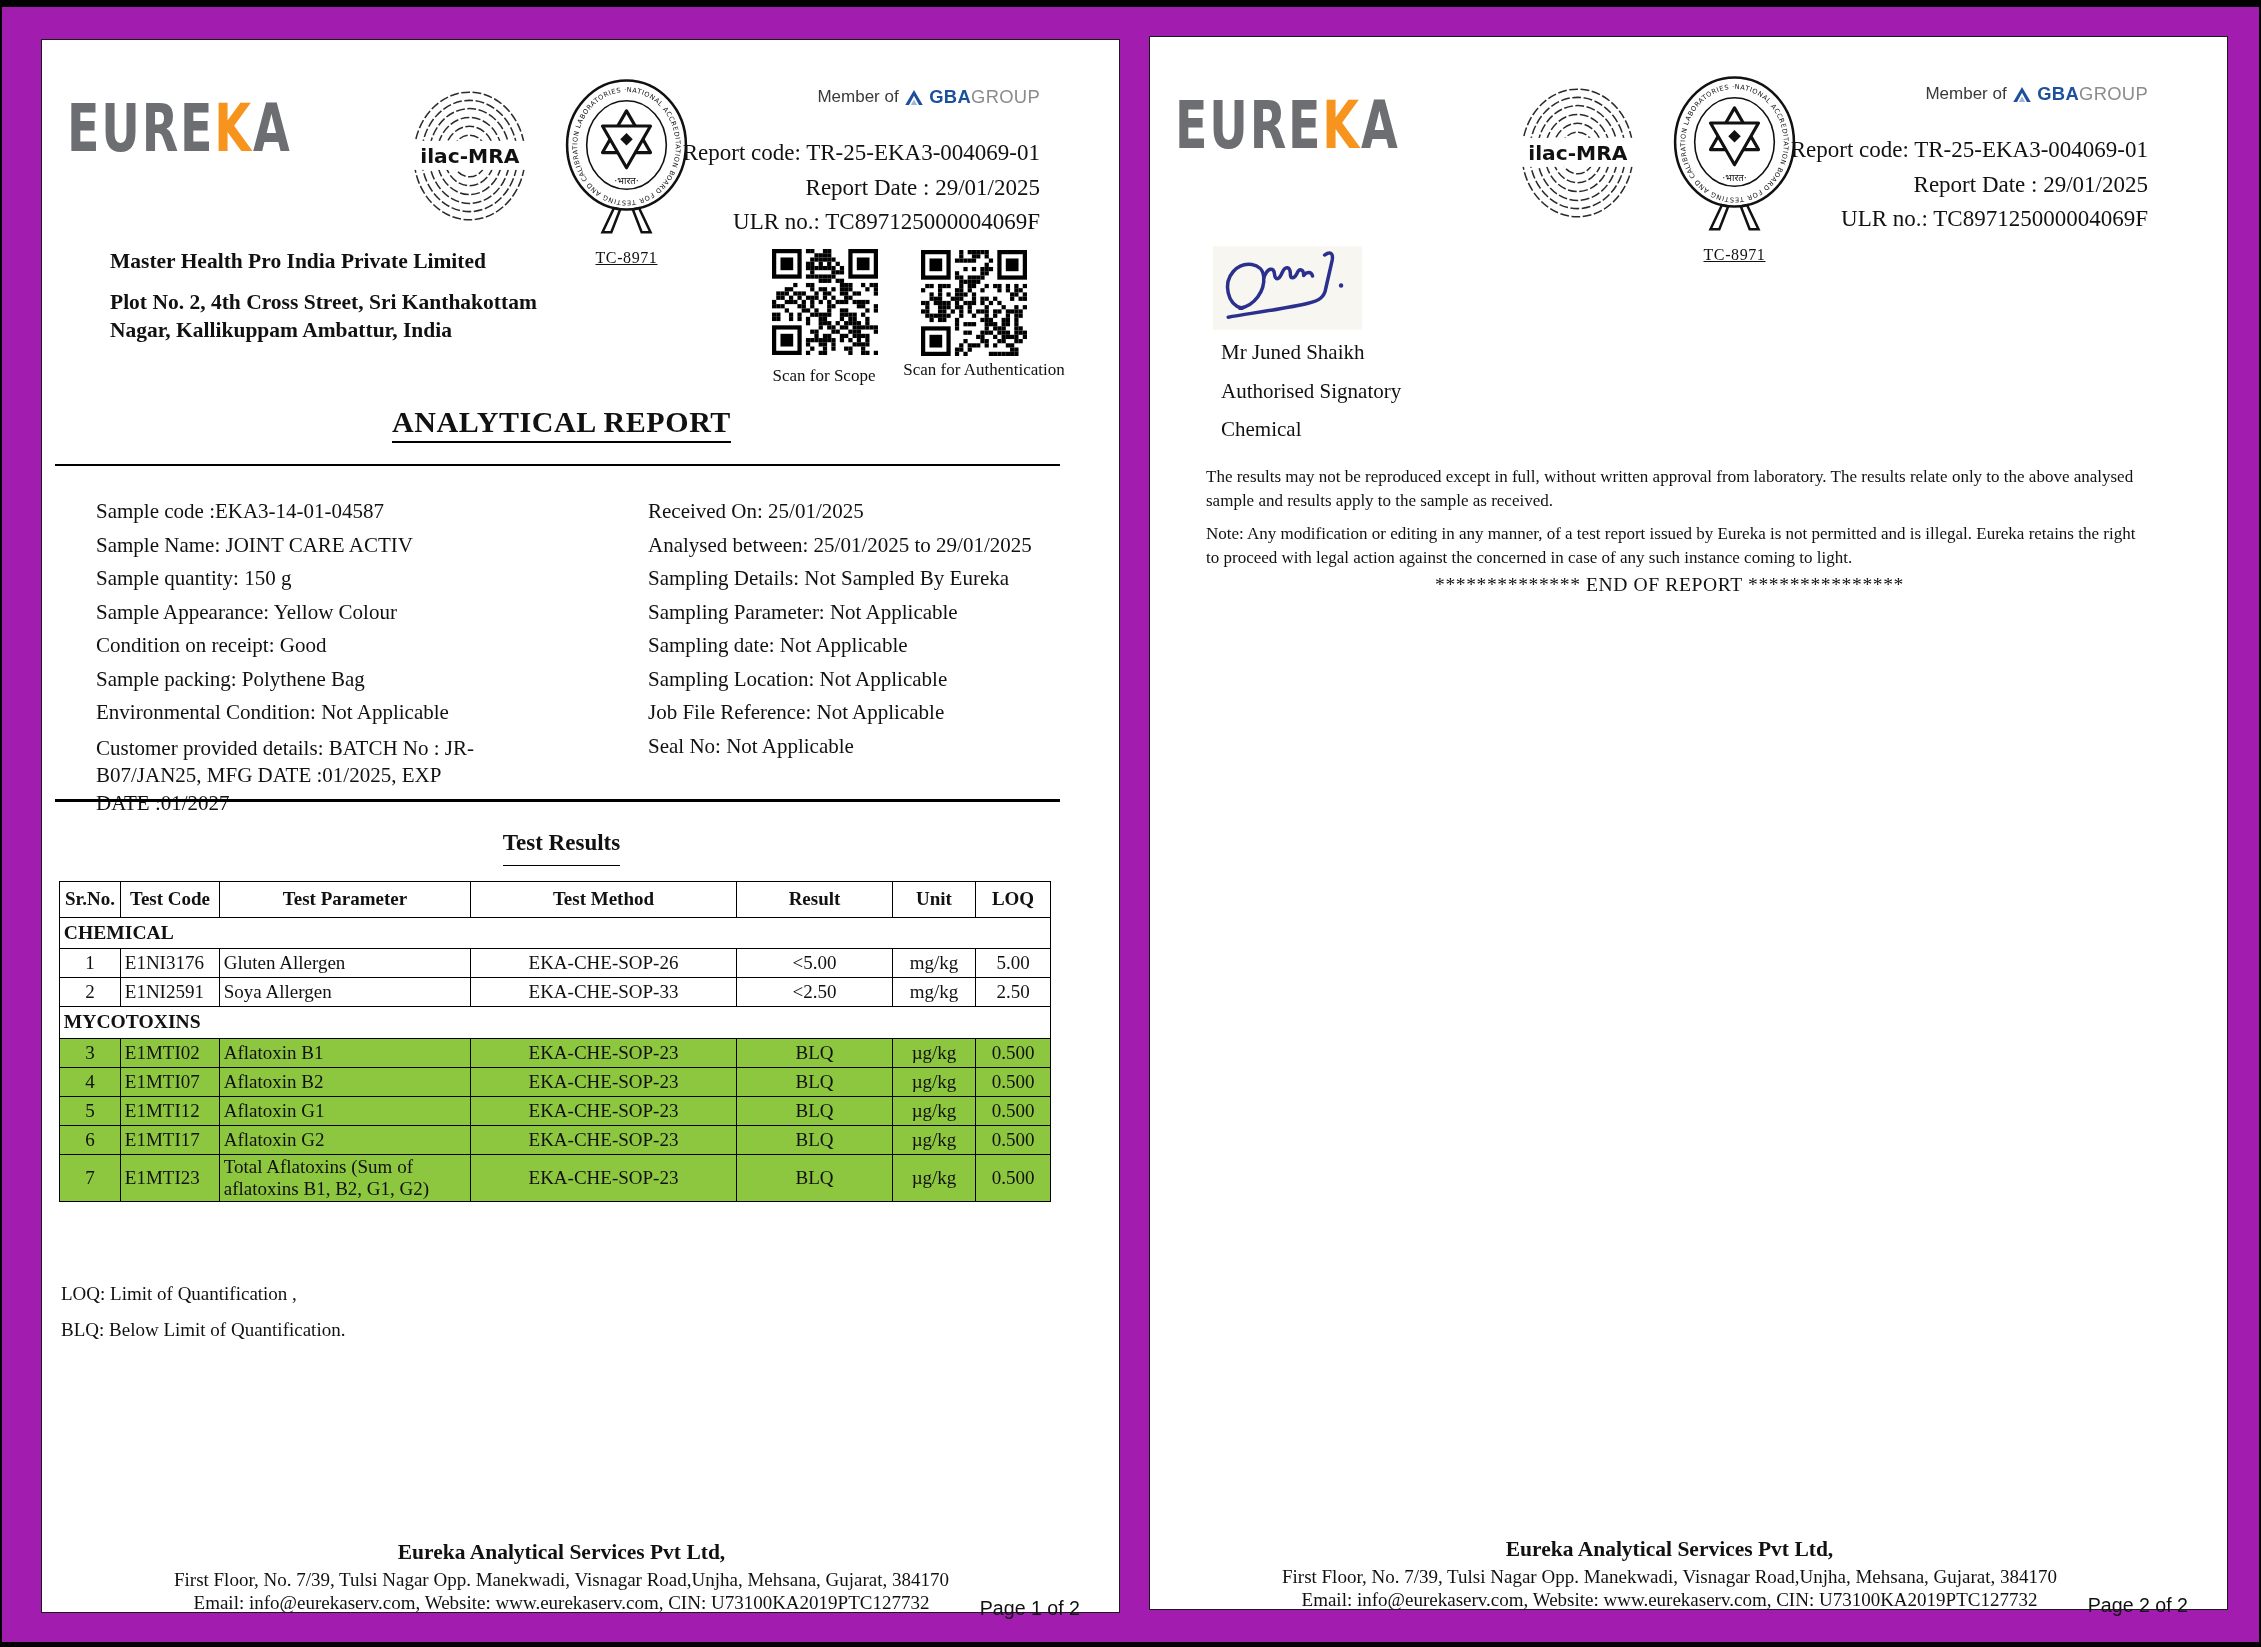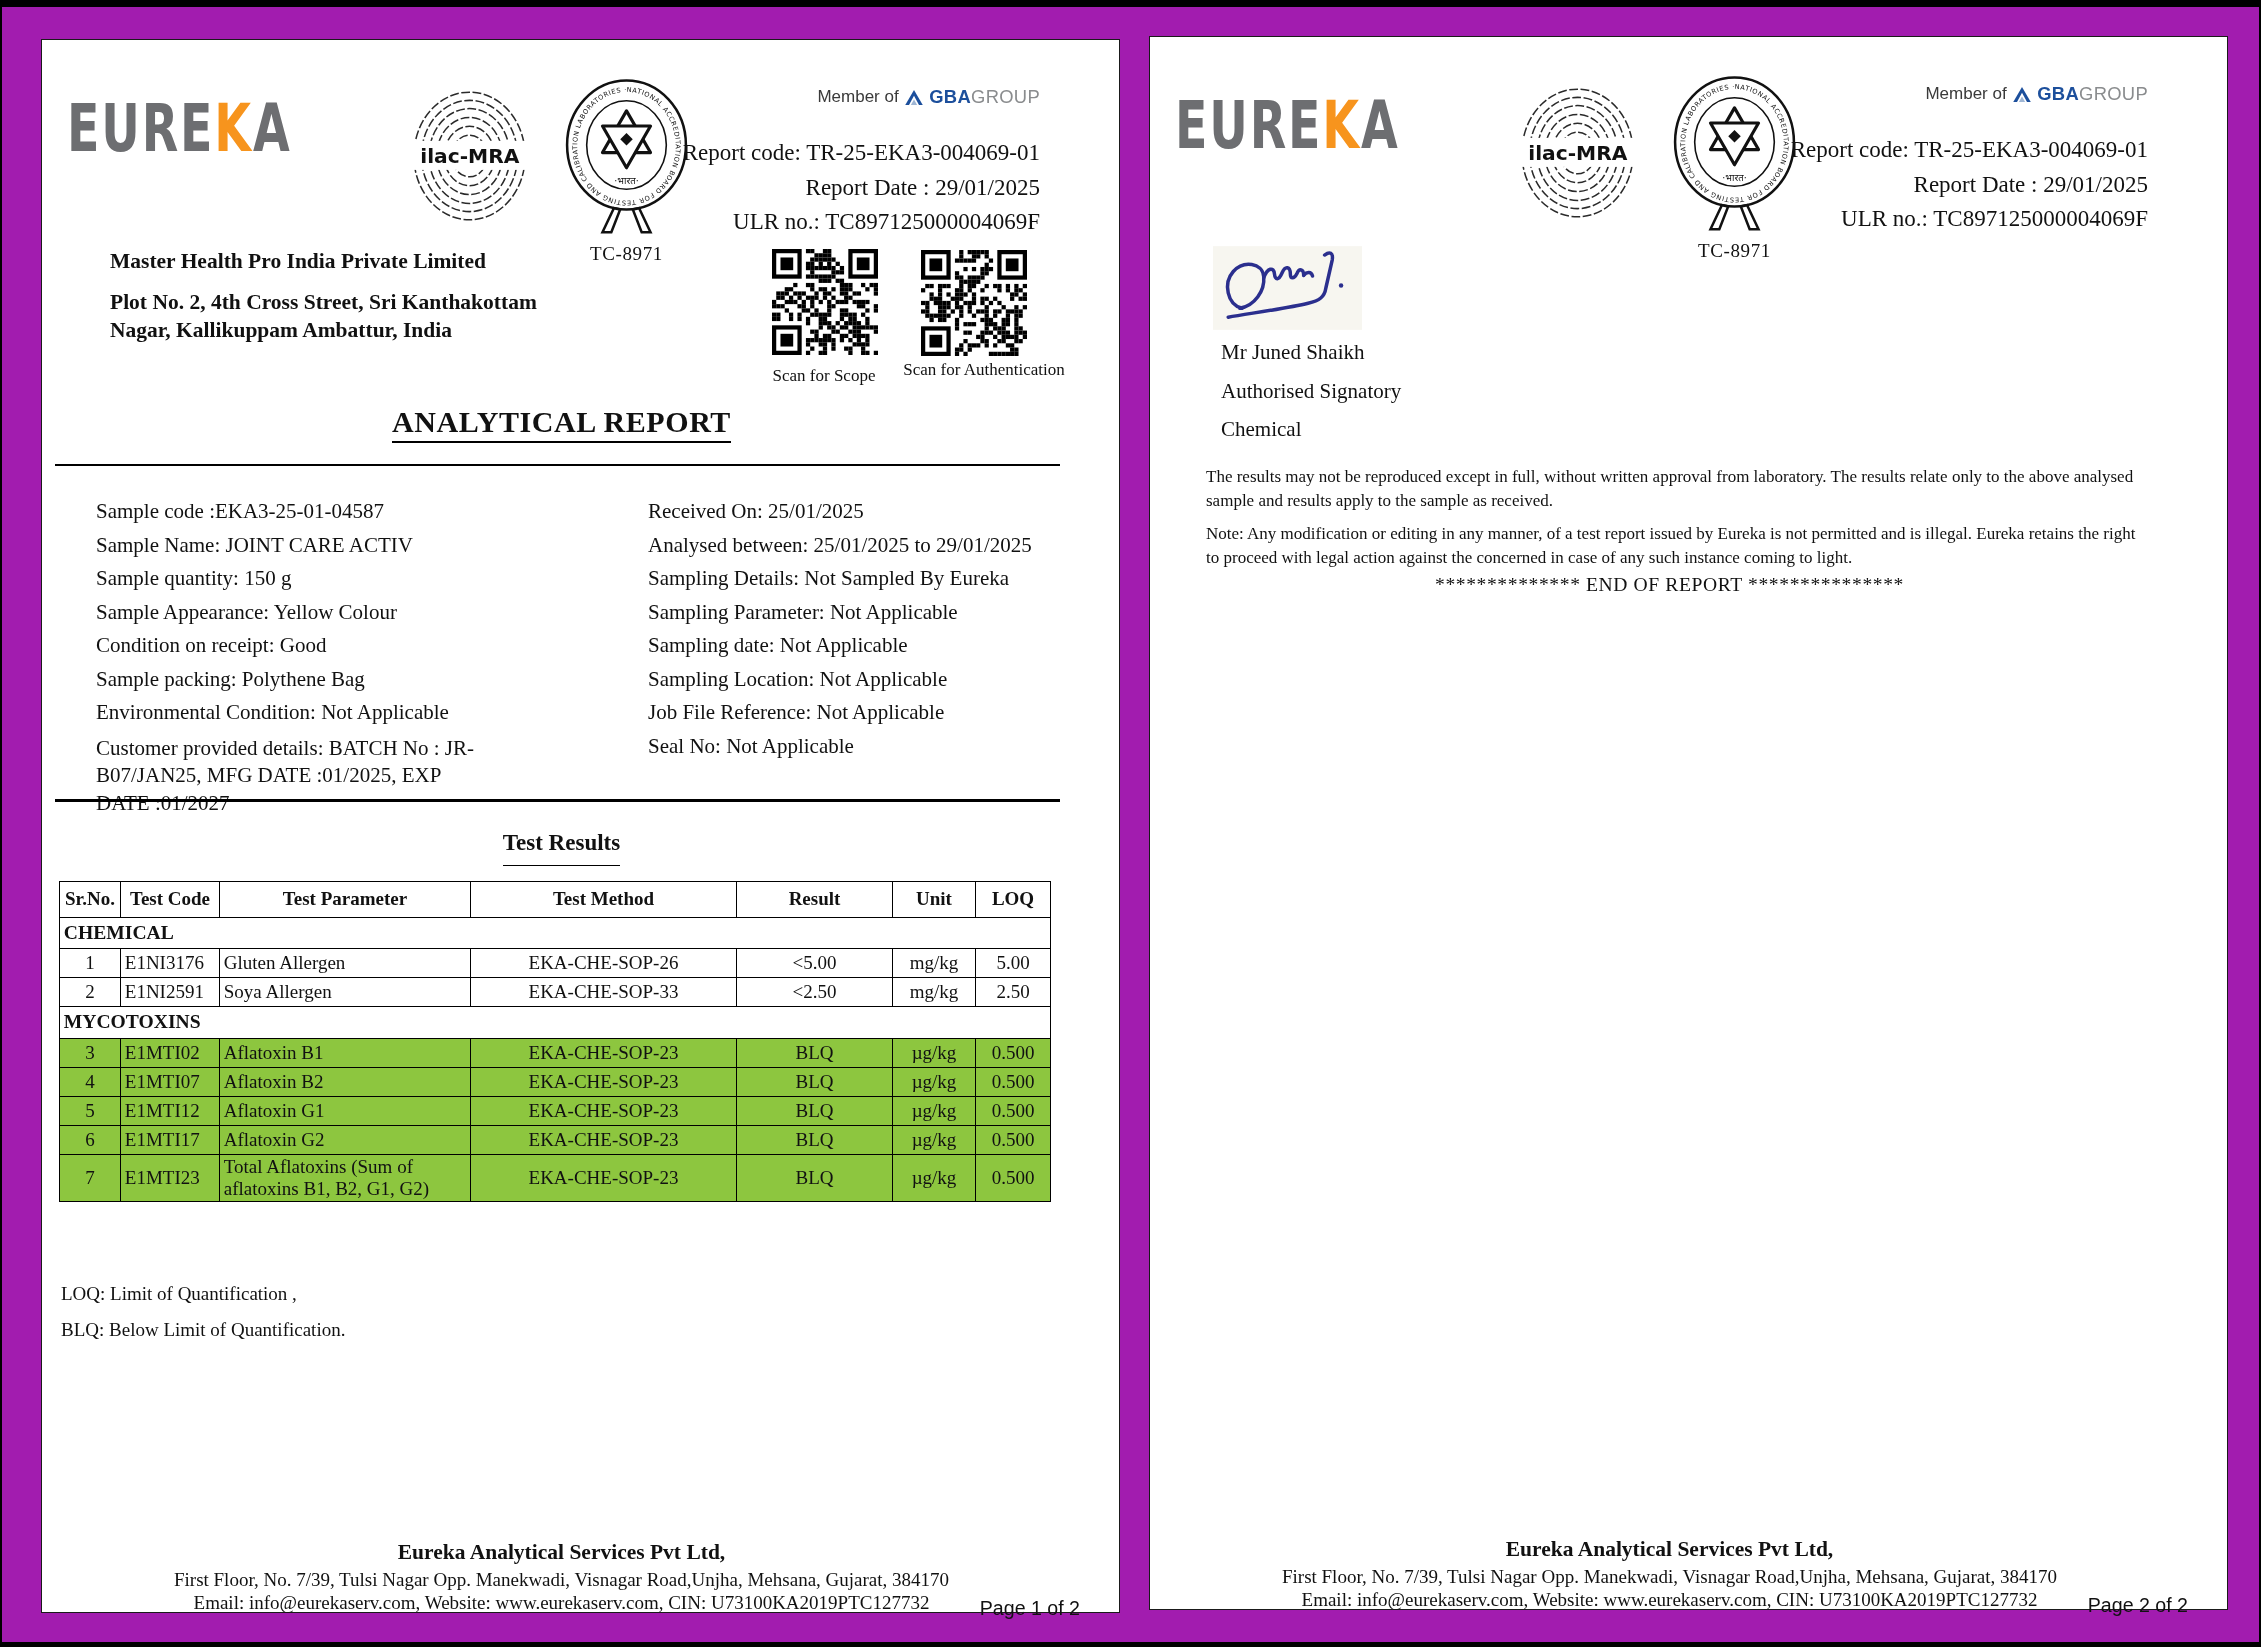--- a/index.html
+++ b/index.html
@@ -23,21 +23,21 @@
 
   
   .eureka-logo{
     position:absolute; left:25px; top:56px; font-family:"DejaVu Sans",sans-serif;
     font-weight:bold; font-size:66px; letter-spacing:2.5px; line-height:1;
     transform:scaleX(0.72); transform-origin:left top; color:var(--logo-gray); white-space:nowrap;
   }
   .eureka-logo .k{color:var(--logo-orange);}
   .ilac{position:absolute; left:369px; top:49px;}
   .nabl{position:absolute; left:521px; top:38px; text-align:center;}
-  .nabl-caption{font-family:"Liberation Serif",serif; font-size:19px; letter-spacing:0.6px; margin-top:5px;}
+  .nabl-caption{font-family:"Liberation Serif",serif; font-size:16px; letter-spacing:0.6px; margin-top:11px;text-decoration:underline;}
   .member-row{
     position:absolute; top:46px; right:79px; display:flex; align-items:center; gap:6.3px;
     font-family:"Liberation Sans",sans-serif; font-size:17px; color:#3a3a3a; white-space:nowrap;
   }
   .member-row b{color:var(--gba-blue); font-size:18.4px; letter-spacing:0.3px;}
   .member-row .grp{color:var(--group-gray); font-size:18.4px; letter-spacing:0.3px;}
   .report-block{position:absolute; right:79px; text-align:right; font-size:23px; line-height:1;}
   .report-block div{position:absolute; right:0; white-space:nowrap;}
   .rb-code{top:101px;} .rb-date{top:136px;} .rb-ulr{top:170px;}
 
@@ -624,21 +624,21 @@
         <rect x="13.36" y="133.6" width="20.04" height="20.04" fill="#000"></rect>
       </svg>
     <div class="qr-label" id="qr1-label">Scan for Scope</div>
     <div class="qr-label" id="qr2-label">Scan for Authentication</div>
 
     <div class="doc-title"><span>ANALYTICAL REPORT</span></div>
 
     <div class="rule rule1"></div>
 
     <div class="details" id="details-box">
-        <div class="detail left" style="top: 0px;">Sample code :EKA3-25-01-04587</div>
+        <div class="detail left" style="top: 0px;">Sample code :EKA3-14-01-04587</div>
         <div class="detail left" style="top: 34px;">Sample Name: JOINT CARE ACTIV</div>
         <div class="detail left" style="top: 67px;">Sample quantity: 150 g</div>
         <div class="detail left" style="top: 101px;">Sample Appearance: Yellow Colour</div>
         <div class="detail left" style="top: 134px;">Condition on receipt: Good</div>
         <div class="detail left" style="top: 168px;">Sample packing: Polythene Bag</div>
         <div class="detail left" style="top: 201px;">Environmental Condition: Not Applicable</div>
         <div class="detail left wrap" style="top: 236px;">Customer provided details: BATCH No : JR-B07/JAN25, MFG DATE :01/2025,  EXP DATE :01/2027</div>
         <div class="detail right" style="top: 0px;">Received On: 25/01/2025</div>
         <div class="detail right" style="top: 34px;">Analysed between: 25/01/2025 to 29/01/2025</div>
         <div class="detail right" style="top: 67px;">Sampling Details: Not Sampled By Eureka</div>

